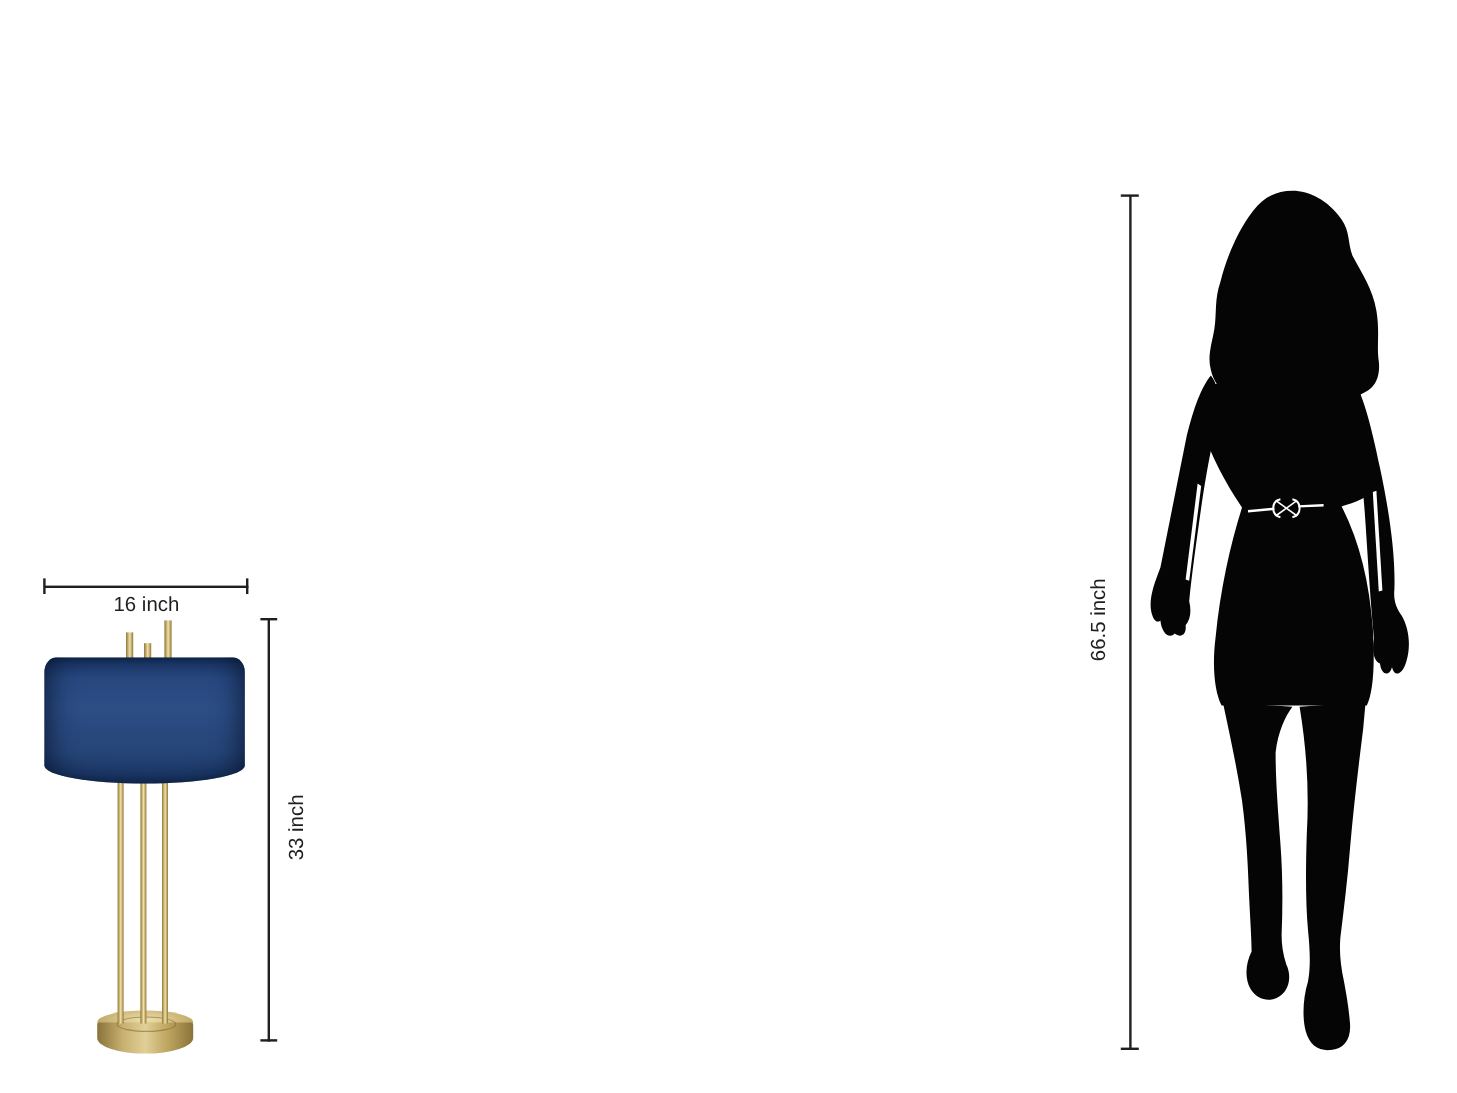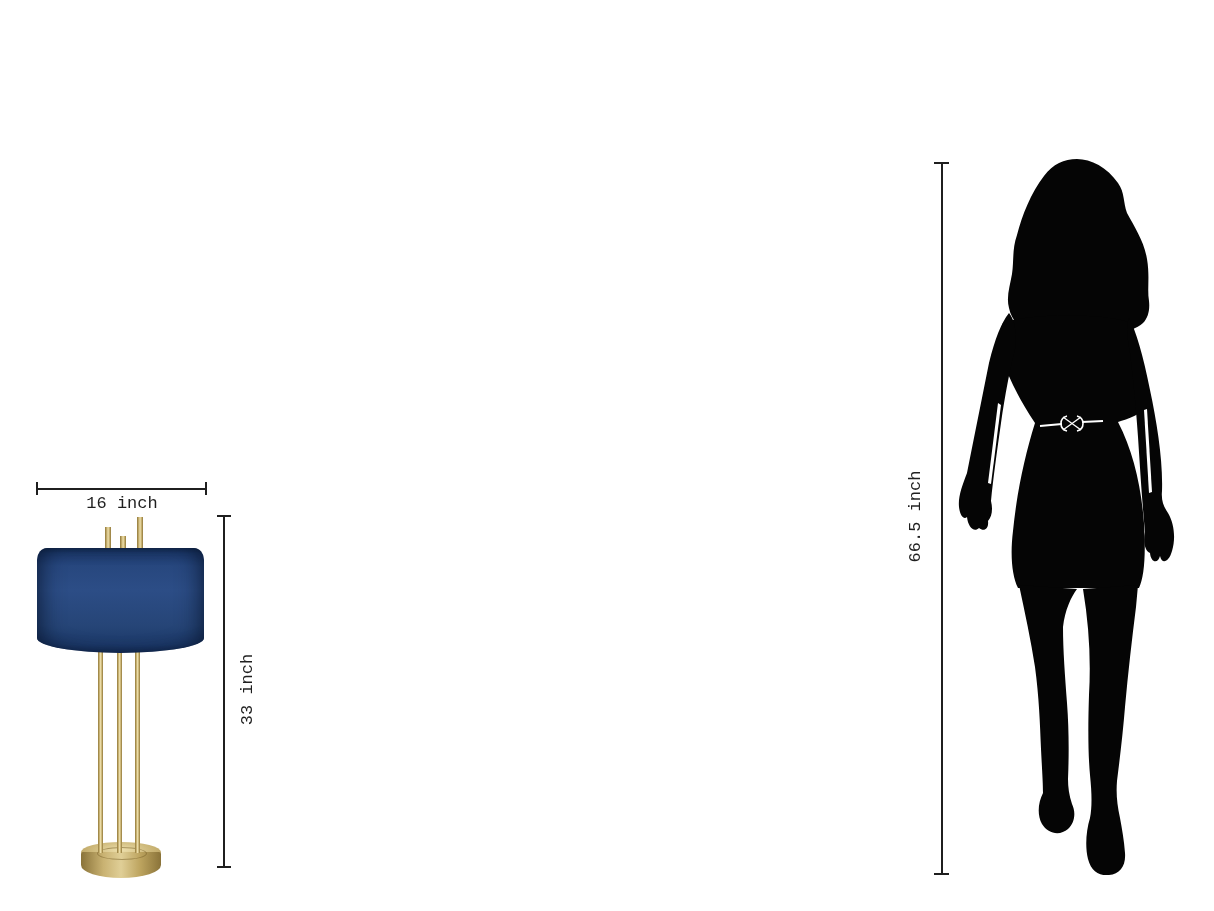--- a/index.html
+++ b/index.html
@@ -1,21 +1,21 @@
 <!DOCTYPE html>
 <html style="--bg: #ffffff; --ann: #1f1f1f; --shade: #27477e; --shade-rim: #152c55; --brass: #c8b272; --brass-hi: #eee0ad; --brass-sh: #8f7638; --sil: #050505; --belt: #ffffff;"><head>
 <meta charset="utf-8">
 <style>
   html,body{margin:0;padding:0;background:#fff;}
   .canvas{
     position:relative;
     width:1214px;height:911px;
     background:var(--bg,#ffffff);
     overflow:hidden;
-    font-family:Liberation Mono, monospace;
+    font-family:Liberation Sans, sans-serif;
   }
   .abs{position:absolute;}
 
   
   .dim-line{background:var(--ann,#1f1f1f);}
   .dim-label{
     color:var(--ann,#1f1f1f);
     font-size:17px;line-height:21px;
     text-align:center;white-space:nowrap;
   }

